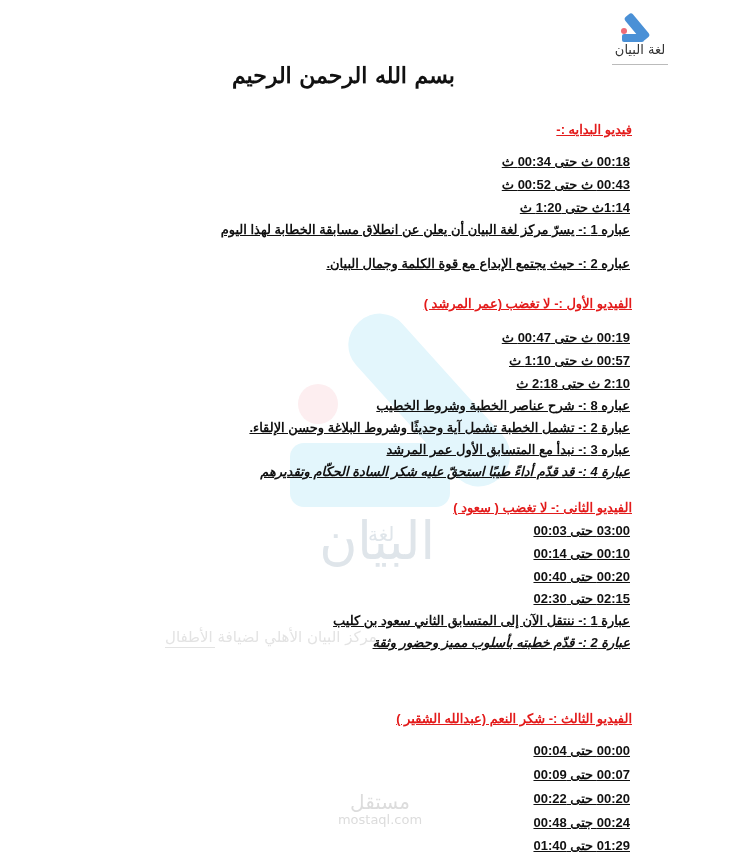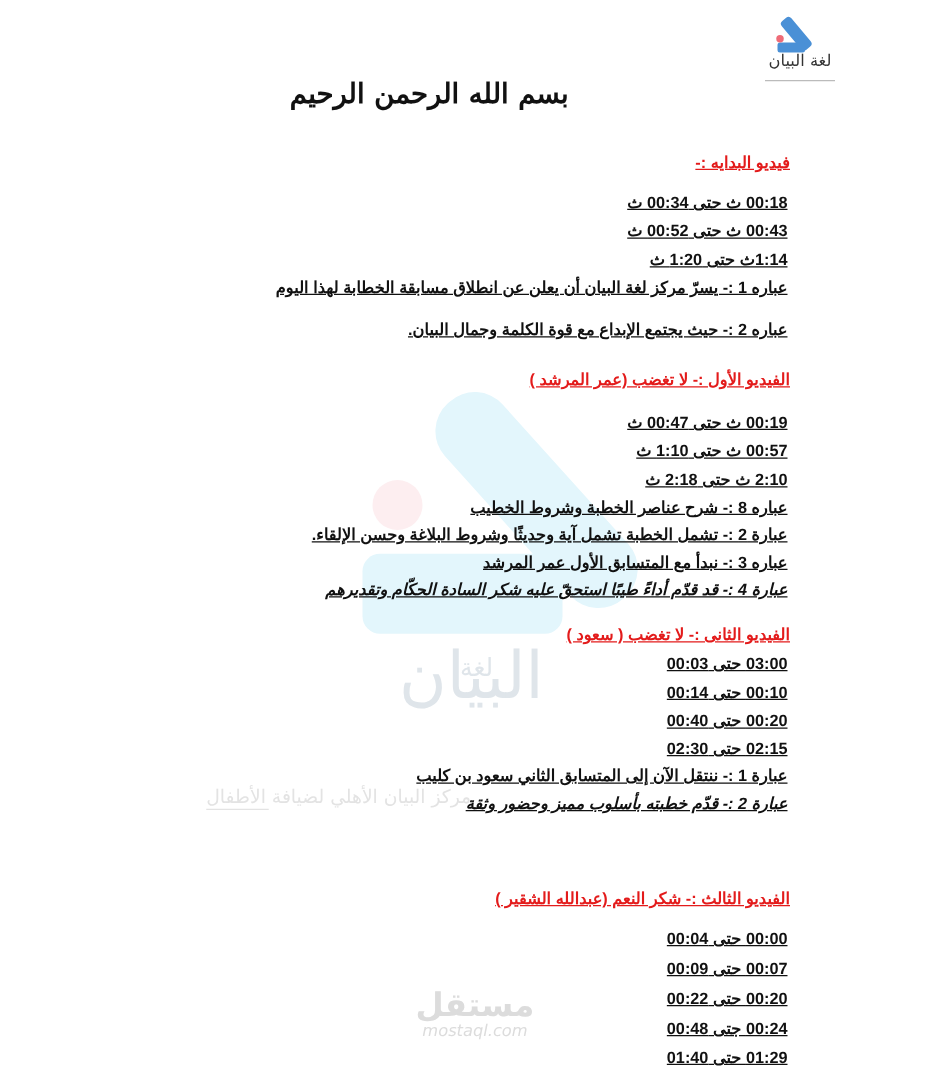--- a/index.html
+++ b/index.html
@@ -9,22 +9,22 @@
   
   .wm-stroke { position:absolute; left:328px; top:322px; width:62px; height:210px; background:#e3f6fc; border-radius:30px; transform:rotate(-42deg); transform-origin:50% 0; }
   .wm-base { position:absolute; left:290px; top:443px; width:160px; height:64px; background:#e3f6fc; border-radius:14px; }
   .wm-dot { position:absolute; left:298px; top:384px; width:40px; height:40px; background:#fdeef0; border-radius:50%; }
   .wm-word { position:absolute; left:262px; top:515px; width:230px; text-align:center; font-family:"DejaVu Sans", sans-serif; font-size:52px; color:#dfe5ea; direction:rtl; line-height:1; }
   .wm-small { position:absolute; left:368px; top:522px; font-size:20px; color:#dfe5ea; direction:rtl; }
   .wm-tag { position:absolute; left:165px; top:628px; font-size:15px; color:#e3e3e3; direction:rtl; white-space:nowrap; }
   .wm-tag-line { position:absolute; left:165px; top:647px; width:50px; height:1px; background:#e3e3e3; }
 
   .mostaql { position:absolute; left:325px; top:792px; width:110px; text-align:center; color:#dcdcdc; }
-  .mostaql .ar { font-size:26px; font-weight:bold; direction:rtl; line-height:1; }
-  .mostaql .en { font-size:13px; line-height:1.2;font-style:italic; }
+  .mostaql .ar { font-size:20px; font-weight:normal; direction:rtl; line-height:1; }
+  .mostaql .en { font-size:13px; line-height:1.2; }
 
   
   .logo { position:absolute; left:610px; top:8px; width:60px; height:60px; }
   .logo .bar { position:absolute; left:22px; top:4px; width:10px; height:30px; background:#4a90d6; border-radius:3px; transform:rotate(-40deg); }
   .logo .base { position:absolute; left:12px; top:26px; width:22px; height:8px; background:#4a90d6; border-radius:2px; }
   .logo .dot { position:absolute; left:11px; top:20px; width:6px; height:6px; background:#ef6b77; border-radius:50%; }
   .logo .word { position:absolute; left:0; top:34px; width:60px; text-align:center; font-size:13px; color:#333; direction:rtl; }
   .logo .tag { position:absolute; left:2px; top:56px; width:56px; height:1px; background:#bbb; }
 
   .basmala { position:absolute; left:195px; top:62px; width:260px; text-align:right; font-family:"DejaVu Serif", serif; font-size:22px; font-weight:bold; color:#111; direction:rtl; }

